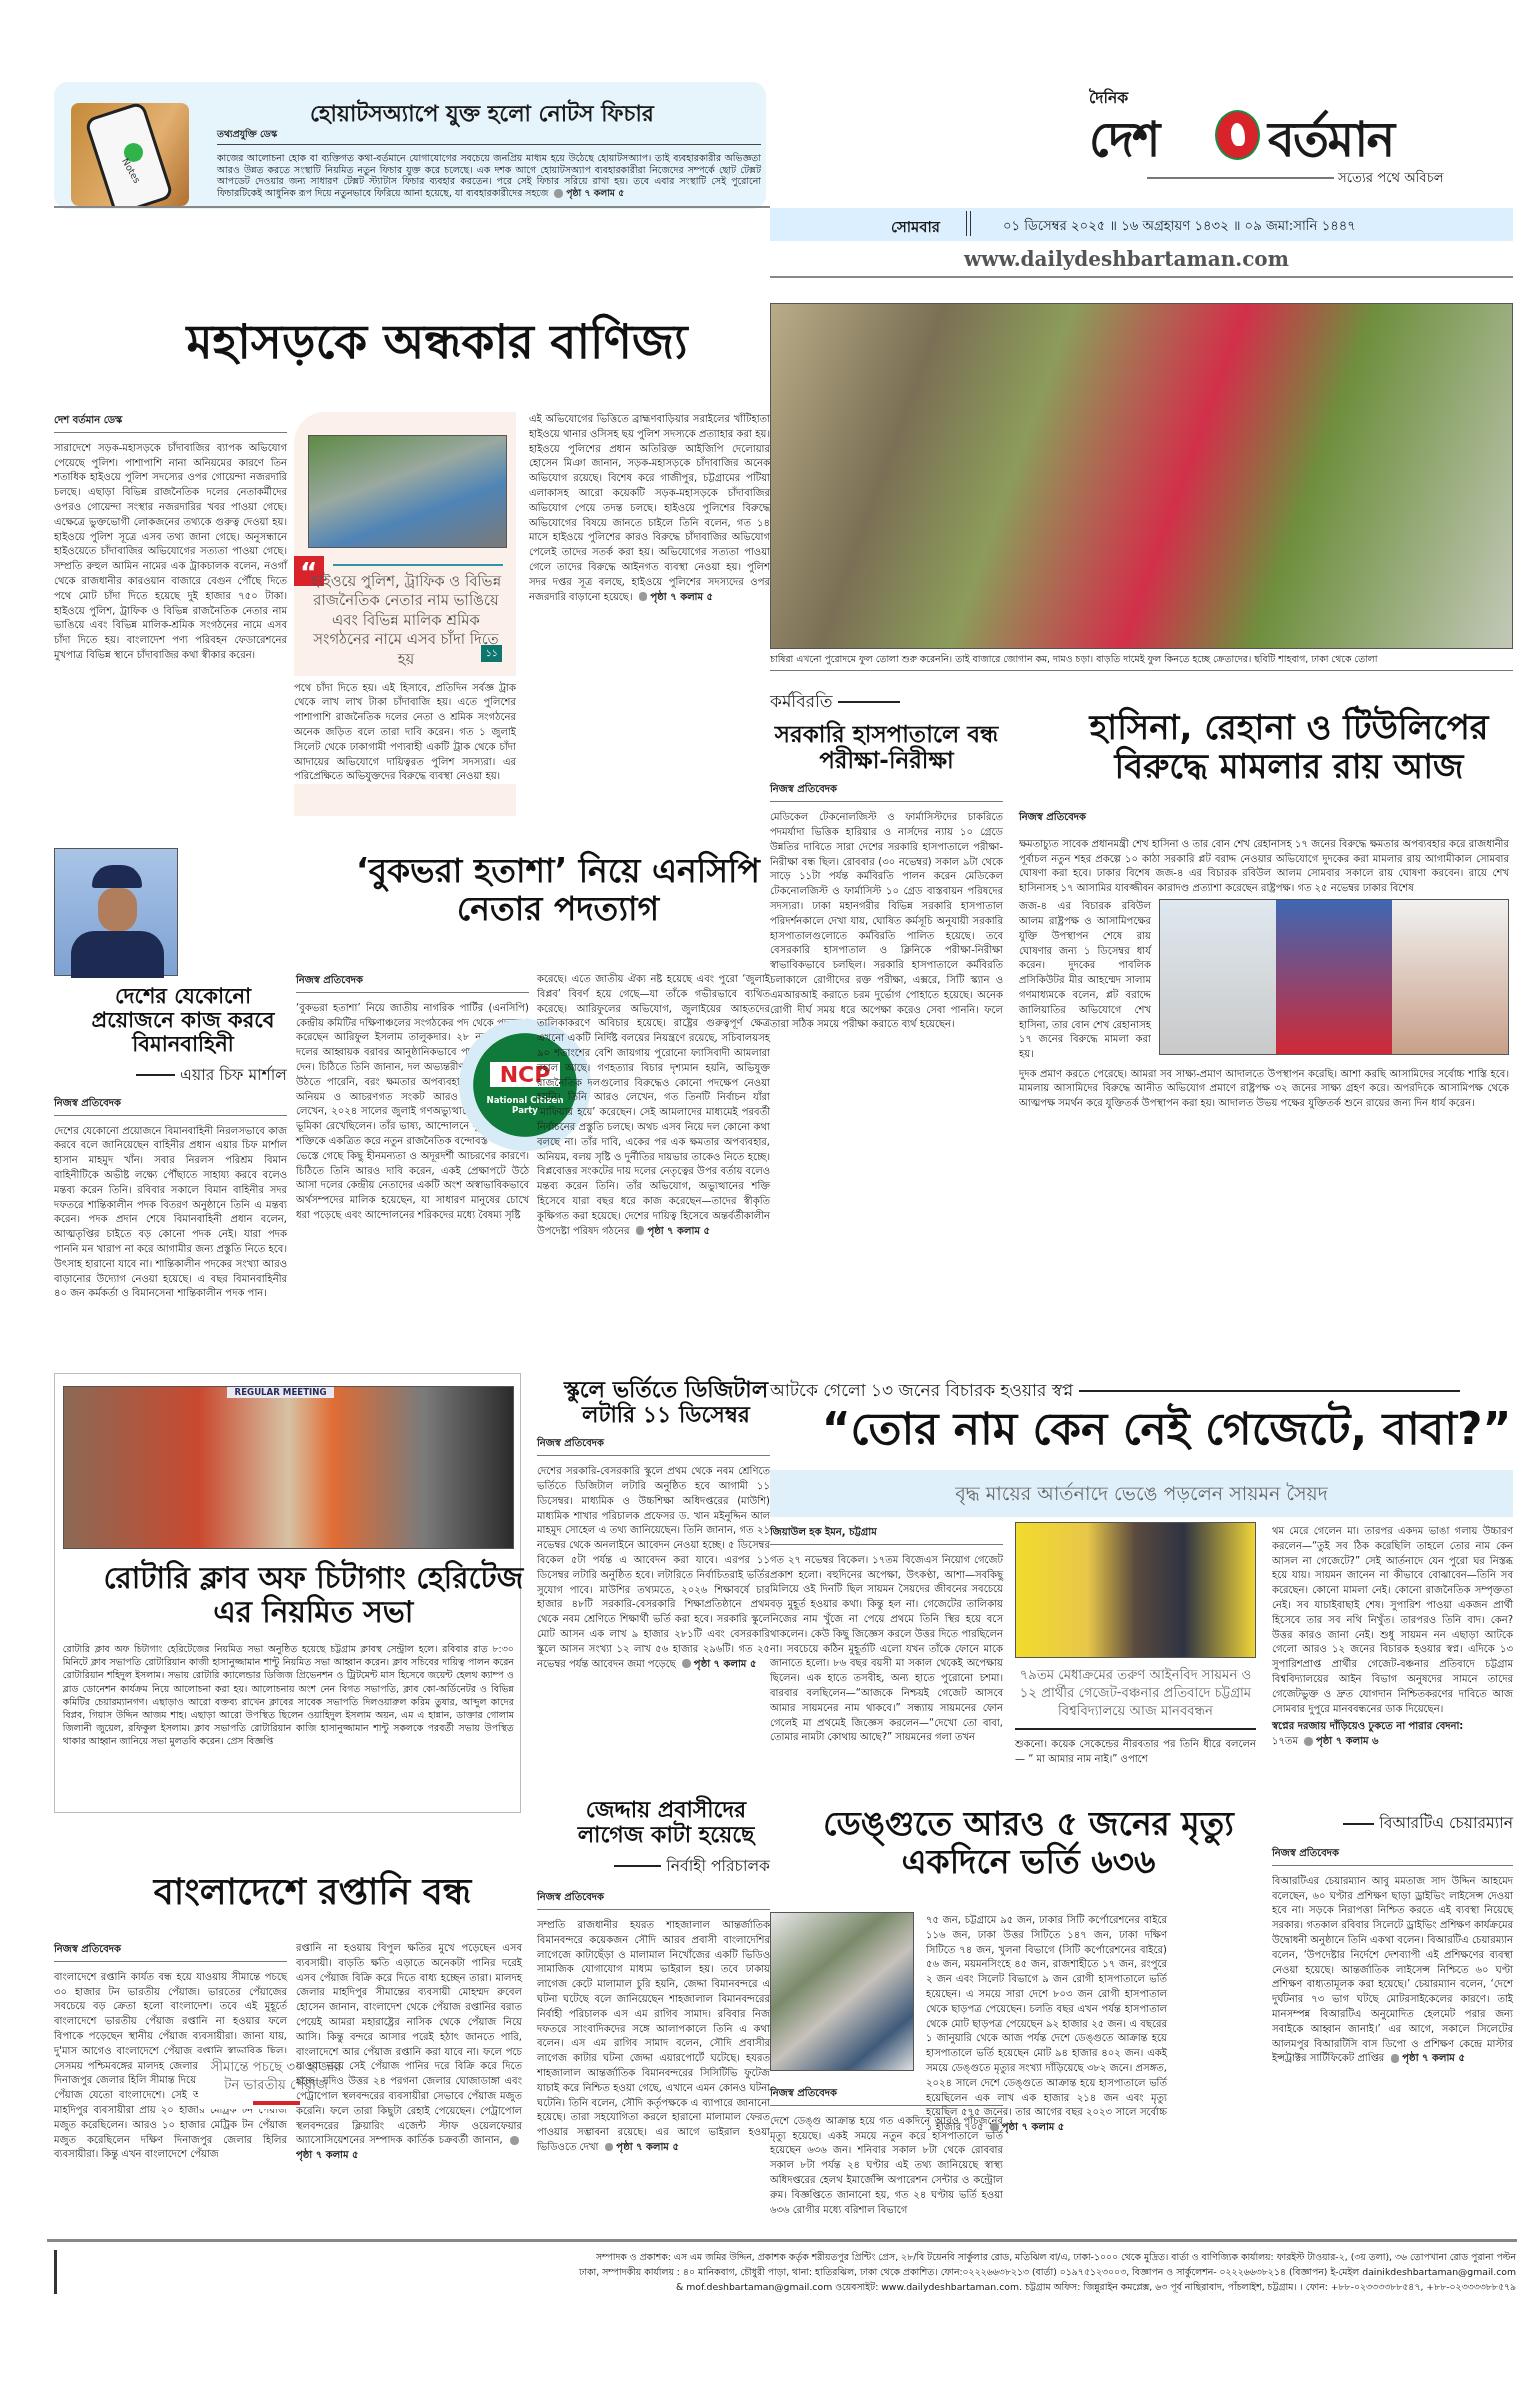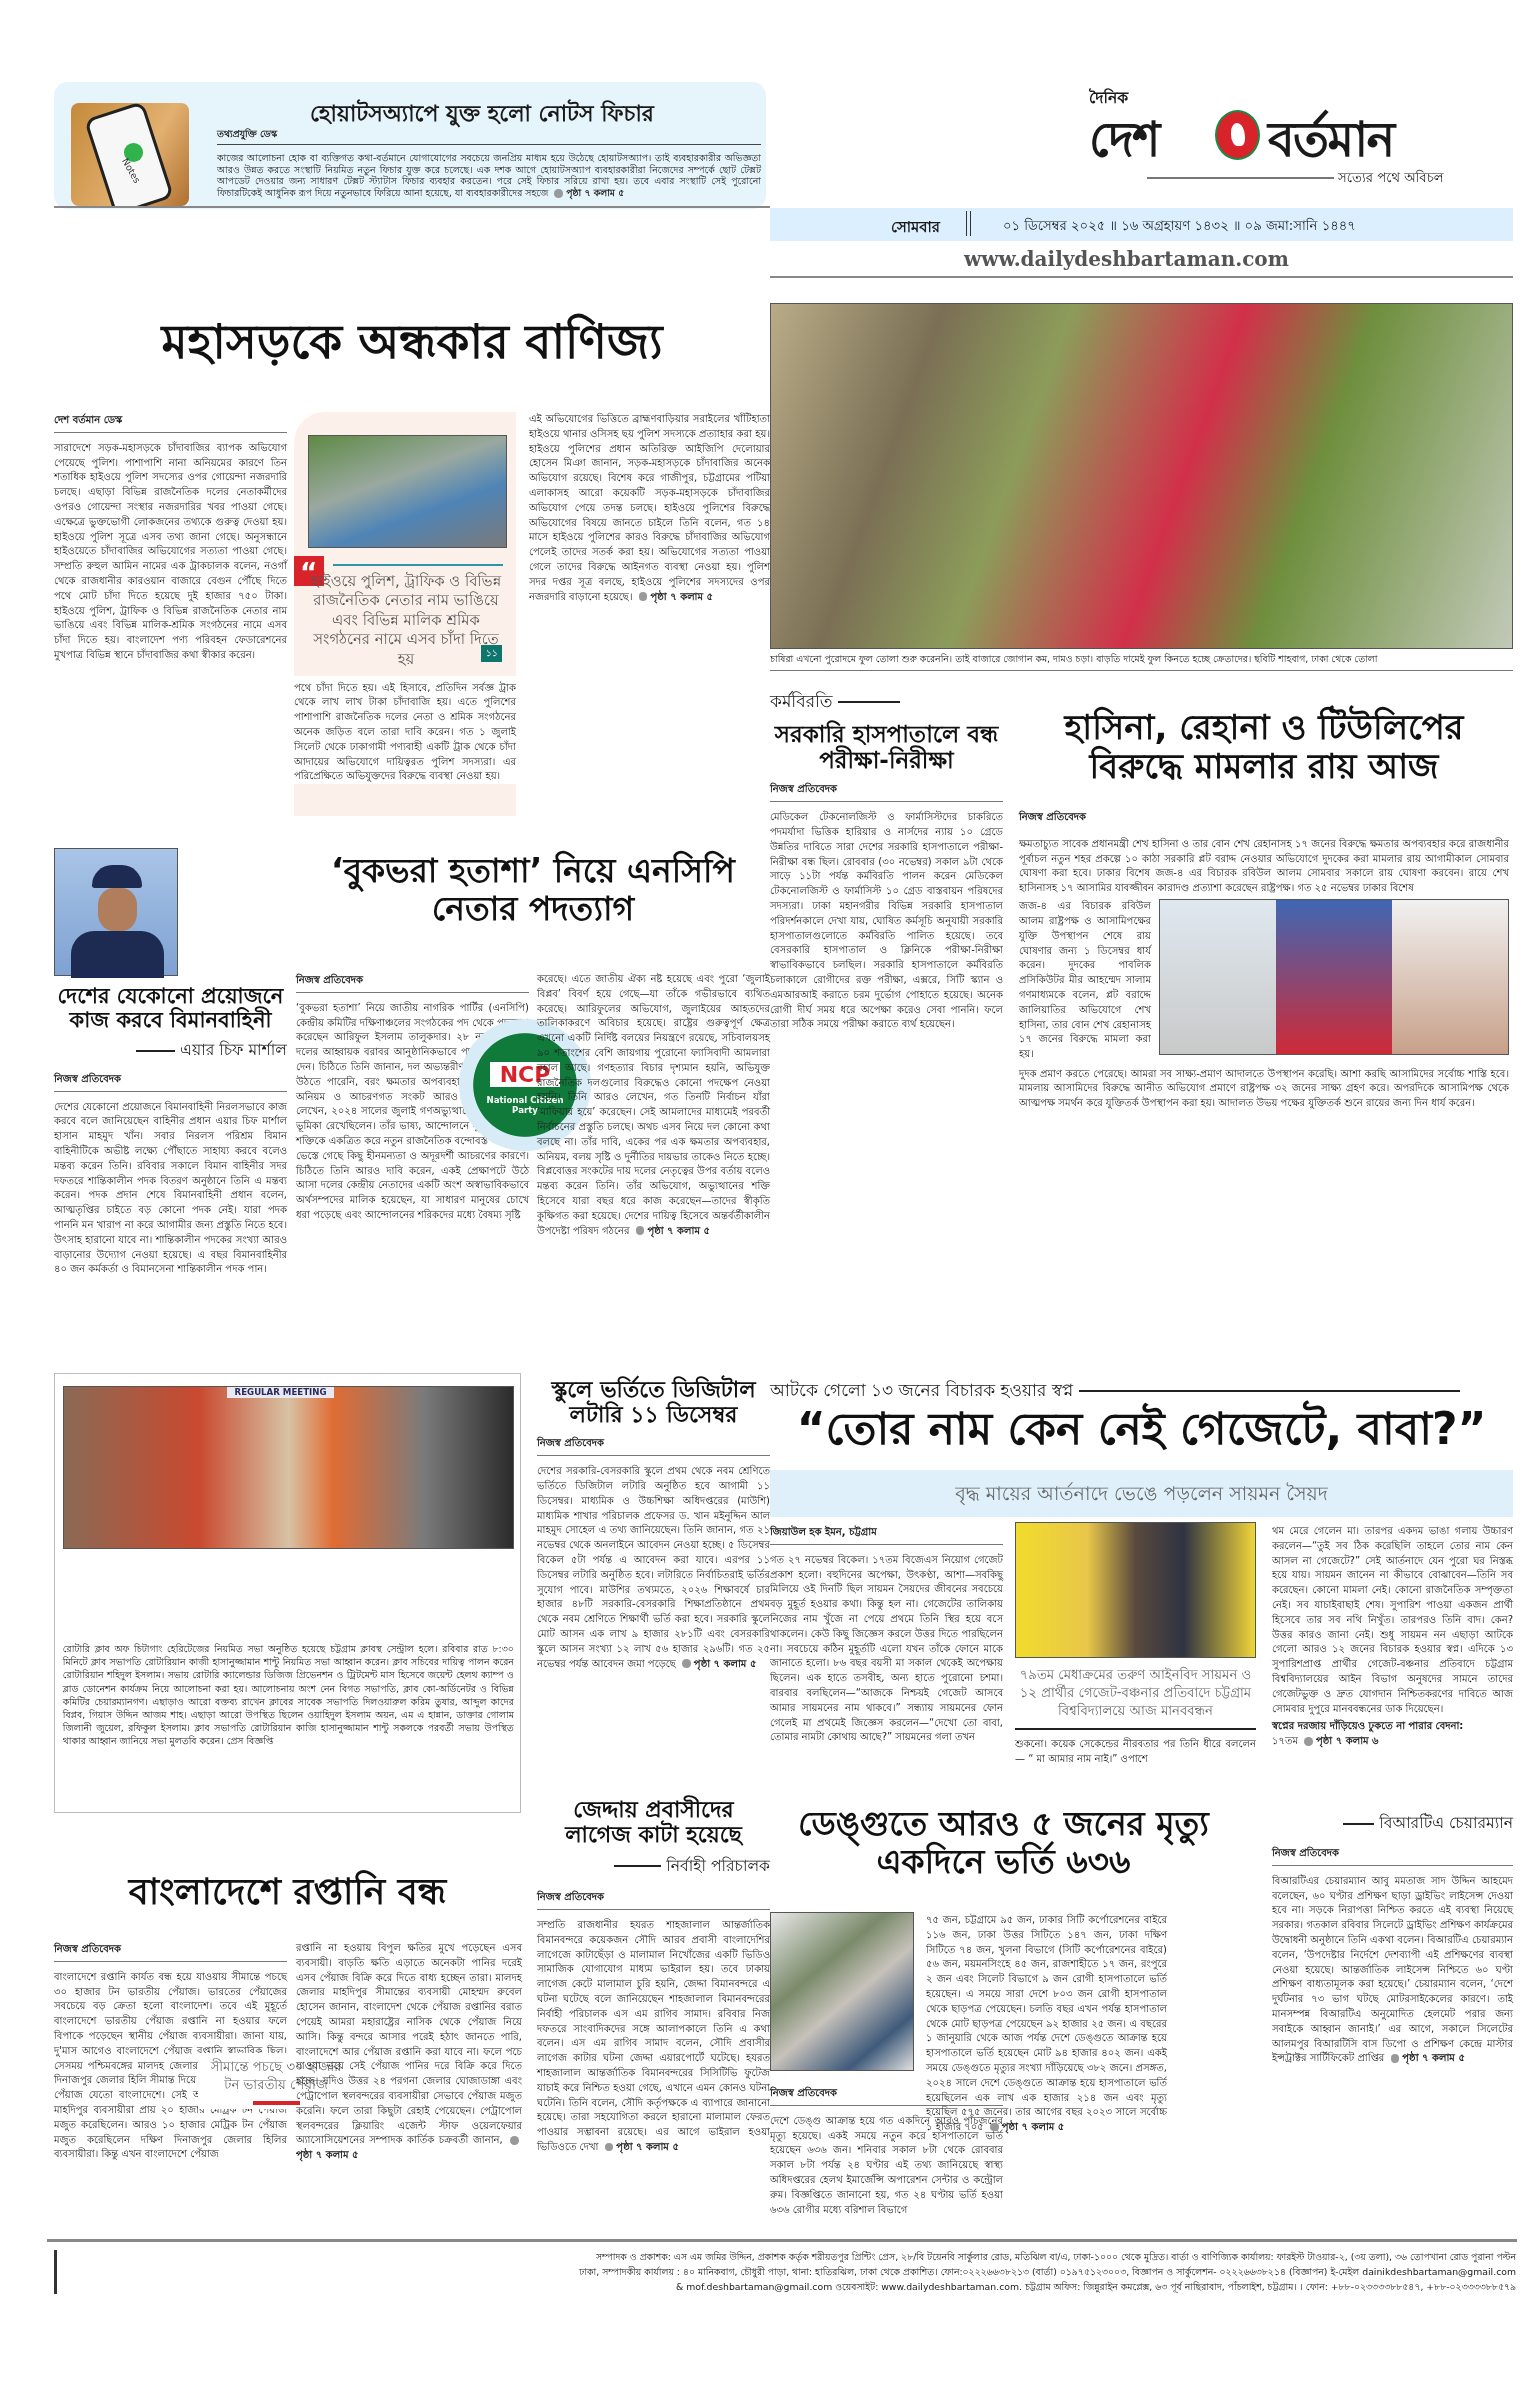--- a/index.html
+++ b/index.html
@@ -4,21 +4,21 @@
 <style>
   * { box-sizing: border-box; margin: 0; padding: 0; }
   html, body { width: 1533px; height: 2389px; background: #ffffff; }
   body { position: relative; font-family: "DejaVu Sans", sans-serif; color: #1a1a1a; overflow: hidden; }
   .abs { position: absolute; }
   .serif { font-family: "DejaVu Serif", serif; }
   .body-text { font-size: 10px; line-height: 14.8px; text-align: justify; color: #222; }
   .byline { font-size: 10px; font-weight: bold; border-bottom: 1.6px solid #777; padding-bottom: 3.1px; margin-bottom: 7.8px; }
   .jump { font-weight: bold; }
   .jump .dot { display: inline-block; width: 8.6px; height: 8.6px; border-radius: 50%; background: #999; vertical-align: middle; margin: 0 3.1px; }
-  .headline { font-weight: bold; color: #111; text-align: center; line-height: 1.15; }
+  .headline { font-weight: bold; color: #111; text-align: center; line-height: 1.15; margin-left: 25px; }
   .photo { background: linear-gradient(135deg, #8a9a6a, #c9b27a 45%, #6b7f4e); border: 0.8px solid #555; }
   .rule { background: #888; height: 3.1px; }
   .kicker { font-size: 17px; color: #222; }
 </style>
 </head>
 <body>
 
 <div class="abs" style="left:54px;top:82px;width:712px;height:127px;background:#e6f4fb;border-radius:14px;">
   <div class="abs photo" style="left:17px;top:21px;width:118px;height:103px;border-radius:7.8px;background:linear-gradient(120deg,#c58a3a,#e2b070 60%,#b07030);border:none;overflow:hidden;">
     <div style="position:absolute;left:27px;top:4.7px;width:62px;height:101px;background:#f7f7f7;border:3.9px solid #222;border-radius:11px;transform:rotate(-18deg);"></div>
@@ -124,20 +124,21 @@
 </div>
 <div class="abs body-text" style="left:537px;top:972px;width:233px;">
   <span>করেছে। এতে জাতীয় ঐক্য নষ্ট হয়েছে এবং পুরো ‘জুলাই বিপ্লব’ বিবর্ণ হয়ে গেছে—যা তাঁকে গভীরভাবে ব্যথিত করেছে। আরিফুলের অভিযোগ, জুলাইয়ের আহতদের তালিকাকরণে অবিচার হয়েছে। রাষ্ট্রের গুরুত্বপূর্ণ ক্ষেত্র এখনো একটি নির্দিষ্ট বলয়ের নিয়ন্ত্রণে রয়েছে, সচিবালয়সহ ৯০ শতাংশের বেশি জায়গায় পুরোনো ফ্যাসিবাদী আমলারা বহাল আছে। গণহত্যার বিচার দৃশ্যমান হয়নি, অভিযুক্ত রাজনৈতিক দলগুলোর বিরুদ্ধেও কোনো পদক্ষেপ নেওয়া হয়নি। তিনি আরও লেখেন, গত তিনটি নির্বাচন যাঁরা ‘মাফিয়ার হয়ে’ করেছেন। সেই আমলাদের মাধ্যমেই পরবর্তী নির্বাচনের প্রস্তুতি চলছে। অথচ এসব নিয়ে দল কোনো কথা বলছে না। তাঁর দাবি, একের পর এক ক্ষমতার অপব্যবহার, অনিয়ম, বলয় সৃষ্টি ও দুর্নীতির দায়ভার তাকেও নিতে হচ্ছে। বিপ্লবোত্তর সংকটের দায় দলের নেতৃত্বের উপর বর্তায় বলেও মন্তব্য করেন তিনি। তাঁর অভিযোগ, অভ্যুত্থানের শক্তি হিসেবে যারা বছর ধরে কাজ করেছেন—তাদের স্বীকৃতি কুক্ষিগত করা হয়েছে। দেশের দায়িত্ব হিসেবে অন্তর্বর্তীকালীন উপদেষ্টা পরিষদ গঠনের</span>
   <span class="jump"><span class="dot"></span><span>পৃষ্ঠা ৭ কলাম ৫</span></span>
 </div>
 
 <div class="abs" style="left:54px;top:1373px;width:467px;height:440px;border:1.6px solid #bbb;">
   <div class="abs photo" style="left:7.8px;top:11.7px;width:451px;height:163px;background:linear-gradient(90deg,#8b6a55,#c9492f 30%,#d7c2a4 50%,#e06c34 60%,#7b7b7b 80%,#2b2b2b);">
     <div style="position:absolute;left:163px;top:0;font-size:8.6px;font-weight:bold;color:#2a2a5a;background:#e9e9f3;padding:0.8px 7.8px;">REGULAR MEETING</div>
   </div>
+  <div class="abs headline" style="left:7.8px;top:187px;width:451px;font-size:29.6px;">রোটারি ক্লাব অফ চিটাগাং হেরিটেজ এর নিয়মিত সভা</div>
   <div class="abs body-text" style="left:7.8px;top:268px;width:451px;font-size:9.3px;line-height:13.2px;">রোটারি ক্লাব অফ চিটাগাং হেরিটেজের নিয়মিত সভা অনুষ্ঠিত হয়েছে চট্টগ্রাম ক্লাবস্থ সেন্ট্রাল হলে। রবিবার রাত ৮:৩০ মিনিটে ক্লাব সভাপতি রোটারিয়ান কাজী হাসানুজ্জামান শান্টু নিয়মিত সভা আহ্বান করেন। ক্লাব সচিবের দায়িত্ব পালন করেন রোটারিয়ান শহিদুল ইসলাম। সভায় রোটারি ক্যালেন্ডার ডিজিজ প্রিভেনশন ও ট্রিটমেন্ট মাস হিসেবে জয়েন্ট হেলথ ক্যাম্প ও ব্লাড ডোনেশন কার্যক্রম নিয়ে আলোচনা করা হয়। আলোচনায় অংশ নেন বিগত সভাপতি, ক্লাব কো-অর্ডিনেটর ও বিভিন্ন কমিটির চেয়ারম্যানগণ। এছাড়াও আরো বক্তব্য রাখেন ক্লাবের সাবেক সভাপতি দিলওয়ারুল করিম তুষার, আব্দুল কাদের বিপ্লব, গিয়াস উদ্দিন আজম শাহ। এছাড়া আরো উপস্থিত ছিলেন ওয়াহিদুল ইসলাম অয়ন, এম এ হান্নান, ডাক্তার গোলাম জিলানী জুয়েল, রফিকুল ইসলাম। ক্লাব সভাপতি রোটারিয়ান কাজি হাসানুজ্জামান শান্টু সকলকে পরবর্তী সভায় উপস্থিত থাকার আহ্বান জানিয়ে সভা মুলতবি করেন। প্রেস বিজ্ঞপ্তি</div>
 </div>
 
 <div class="abs" style="left:537px;top:1377px;width:233px;">
   <div class="headline" style="font-size:22px;margin-bottom:7.8px;">স্কুলে ভর্তিতে ডিজিটাল লটারি ১১ ডিসেম্বর</div>
   <div class="byline">নিজস্ব প্রতিবেদক</div>
   <div class="body-text">
     <span>দেশের সরকারি-বেসরকারি স্কুলে প্রথম থেকে নবম শ্রেণিতে ভর্তিতে ডিজিটাল লটারি অনুষ্ঠিত হবে আগামী ১১ ডিসেম্বর। মাধ্যমিক ও উচ্চশিক্ষা অধিদপ্তরের (মাউশি) মাধ্যমিক শাখার পরিচালক প্রফেসর ড. খান মইনুদ্দিন আল মাহমুদ সোহেল এ তথ্য জানিয়েছেন। তিনি জানান, গত ২১ নভেম্বর থেকে অনলাইনে আবেদন নেওয়া হচ্ছে। ৫ ডিসেম্বর বিকেল ৫টা পর্যন্ত এ আবেদন করা যাবে। এরপর ১১ ডিসেম্বর লটারি অনুষ্ঠিত হবে। লটারিতে নির্বাচিতরাই ভর্তির সুযোগ পাবে। মাউশির তথ্যমতে, ২০২৬ শিক্ষাবর্ষে চার হাজার ৪৮টি সরকারি-বেসরকারি শিক্ষাপ্রতিষ্ঠানে প্রথম থেকে নবম শ্রেণিতে শিক্ষার্থী ভর্তি করা হবে। সরকারি স্কুলে মোট আসন এক লাখ ৯ হাজার ২৮১টি এবং বেসরকারি স্কুলে আসন সংখ্যা ১২ লাখ ৫৬ হাজার ২৯৬টি। গত ২৫ নভেম্বর পর্যন্ত আবেদন জমা পড়েছে</span>
     <span class="jump"><span class="dot"></span><span>পৃষ্ঠা ৭ কলাম ৫</span></span>
   </div>

